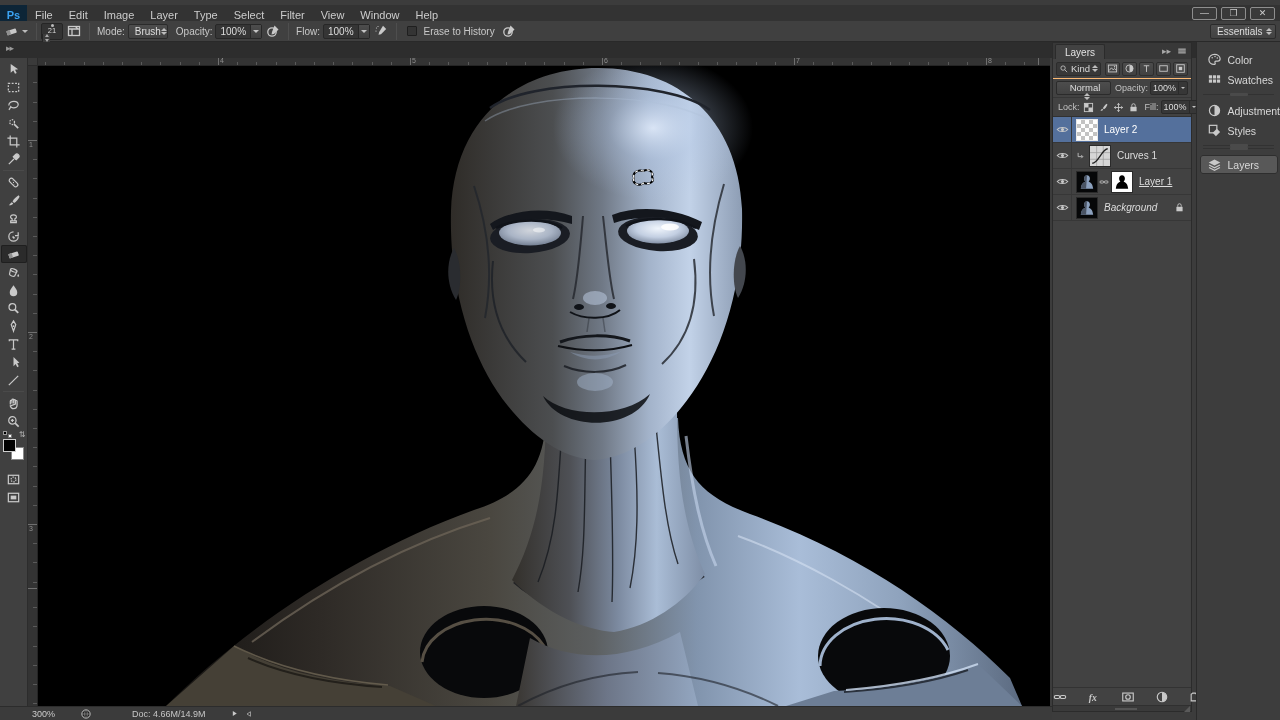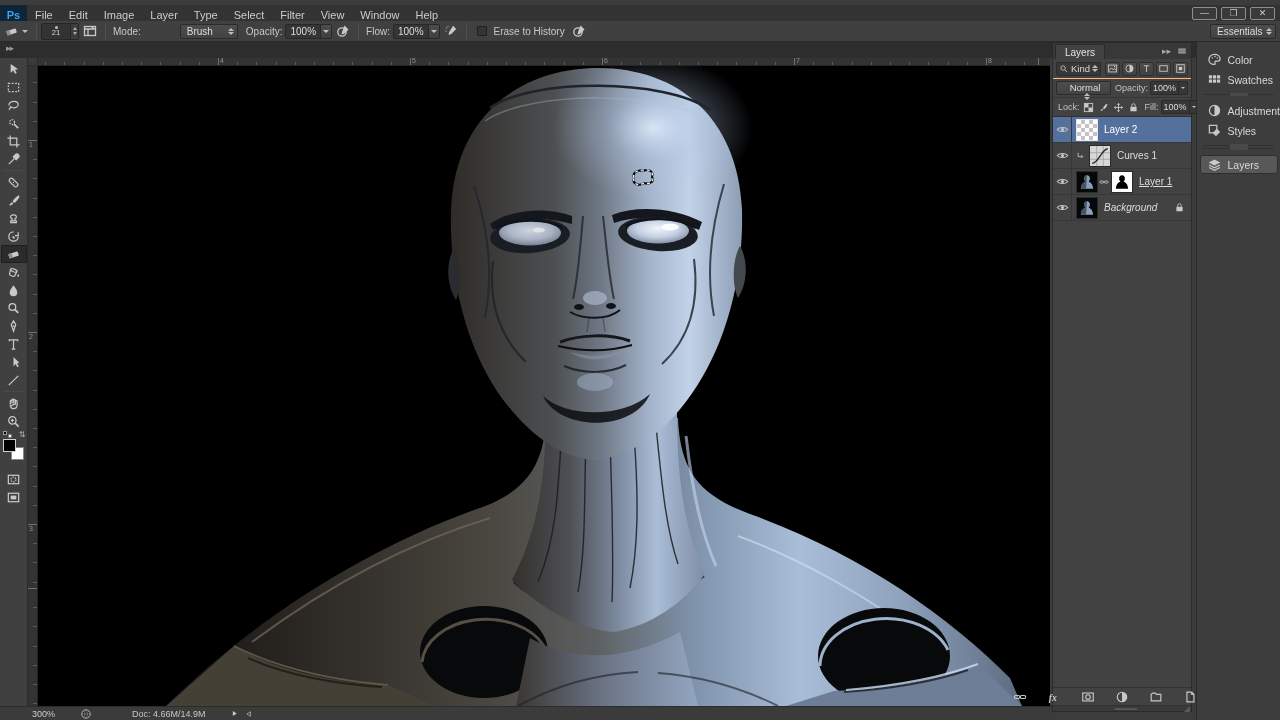--- a/index.html
+++ b/index.html
@@ -21,21 +21,21 @@
   .opt-drop { height:15px; background:linear-gradient(#4d4d4d,#424242); border:1px solid #2b2b2b; border-radius:2px; display:flex; align-items:center; font-size:10px; color:#dddddd; padding:0 3px 0 6px; }
   .updown { display:inline-flex; flex-direction:column; gap:1px; margin-left:5px; }
   .updown i { width:0; height:0; border-left:3px solid transparent; border-right:3px solid transparent; }
   .updown i.u { border-bottom:3px solid #bdbdbd; }
   .updown i.d { border-top:3px solid #bdbdbd; }
   .opt-combo { height:15px; background:#353535; border:1px solid #272727; border-radius:2px; display:flex; align-items:center; font-size:10px; color:#dddddd; }
   .opt-combo .val { padding:0 4px; min-width:30px; text-align:right; }
   .opt-combo .dbtn { width:11px; align-self:stretch; border-left:1px solid #272727; background:linear-gradient(#4d4d4d,#3e3e3e); display:flex; align-items:center; justify-content:center; }
   .opt-combo .dbtn i { width:0;height:0;border-left:3px solid transparent;border-right:3px solid transparent;border-top:3px solid #c4c4c4; }
   .tool-preset { display:flex; align-items:center; padding:0 4px; }
-  .brush-size-box { width:38px; height:17px; background:#333333; border:1px solid #252525; border-radius:2px; display:flex; }
+  .brush-size-box { width:22px; height:17px; background:#333333; border:1px solid #252525; border-radius:2px; display:flex;flex-direction:column; }
   .bs-main { flex:1; display:flex; flex-direction:column; align-items:center; justify-content:center; }
   .bs-dot { width:3px; height:3px; border-radius:50%; background:#bbbbbb; margin-bottom:1px; }
   .bs-num { font-size:7.5px; color:#d8d8d8; line-height:6px; }
   .bs-spin { width:8px; border-left:1px solid #252525; display:flex; flex-direction:column; align-items:center; justify-content:center; gap:2px; background:#3d3d3d; }
   .bs-spin i { width:0;height:0;border-left:2.5px solid transparent;border-right:2.5px solid transparent; }
   .bs-spin .u { border-bottom:3px solid #aaaaaa; } .bs-spin .d { border-top:3px solid #aaaaaa; }
   .chk { width:10px; height:10px; background:#343434; border:1px solid #1f1f1f; border-radius:1px; margin:0 4px 0 6px; }
   .icon-btn { display:flex; align-items:center; justify-content:center; padding:0 3px; }
   .workspace { position:absolute; right:4px; top:3px; width:66px; }
 
@@ -95,21 +95,21 @@
   .eye-cell { width:19px; align-self:stretch; display:flex; align-items:center; justify-content:center; border-right:1px solid #383838; }
   .thumb { width:22px; height:22px; margin-left:4px; border:1px solid #2a2a2a; flex:0 0 auto; position:relative; }
   .thumb.checker { background:#ffffff; background-image:linear-gradient(45deg,#c3c3c3 25%,transparent 25%,transparent 75%,#c3c3c3 75%),linear-gradient(45deg,#c3c3c3 25%,#ffffff 25%,#ffffff 75%,#c3c3c3 75%); background-size:8px 8px; background-position:0 0,4px 4px; }
   .layer-row.selected .thumb { border-color:#e8e8e8; }
   .lname { font-size:10px; color:#dddddd; margin-left:6px; white-space:nowrap; }
   .layer-row.selected .lname { color:#ffffff; }
   .lname.underline { text-decoration:underline; }
   .lname.italic { font-style:italic; }
   .row-lock { position:absolute; right:6px; }
   .lp-fill { flex:1 1 auto; }
-  .lp-bottom { height:18px; border-top:1px solid #333333; display:flex; align-items:center; justify-content:center; gap:20px;font-weight:bold; }
+  .lp-bottom { height:18px; border-top:1px solid #333333; display:flex; align-items:center; justify-content:space-between; gap:20px;font-weight:bold; }
   .lp-scrollstrip { height:6px; background:#3a3a3a; border-top:1px solid #303030; position:relative; }
   .lp-scrollstrip .handle { position:absolute; left:45%; top:2px; width:22px; height:2px; background:#555; }
   .lp-scrollstrip .grip { position:absolute; right:1px; top:0; width:0; height:0; border-left:6px solid transparent; border-bottom:6px solid #5a5a5a; }
 
   
   .icon-dock { position:absolute; left:1196px; top:42px; width:84px; height:678px; background:#3d3d3d; border-left:1px solid #2b2b2b; }
   .dock-group { padding:3px 0; }
   .dock-sep { height:2px; margin:1px 6px; border-top:1px solid #323232; position:relative; }
   .dock-sep::after { content:""; position:absolute; left:50%; top:-2px; width:18px; height:3px; margin-left:-9px; background:#4a4a4a; border-radius:1px; }
   .dock-btn { width:78px; height:19px; margin:1px auto; display:flex; align-items:center; gap:6px; padding-left:7px; border-radius:3px; }
@@ -175,21 +175,21 @@
     <div class="icon-btn">
         <span id="opt-panel-toggle">
           <svg class="ic" viewBox="0 0 16 16" width="16" height="16" fill="none" stroke="#c9c9c9" stroke-width="1.3">
             <rect x="2.5" y="3.5" width="11" height="9"></rect>
             <path d="M2.5 6 H13.5 M6 6 V12.5 M9.5 3.5 L12 6"></path>
           </svg>
         </span>
       </div>
     <div class="opt-sep"></div>
     <span class="opt-label">Mode:</span>
-    <div class="opt-drop" style="width:58px;margin-left:36px;">
+    <div class="opt-drop" style="width:40px;">
       <span>Brush</span>
       <span class="updown" style="margin-left:auto;">
           <i class="u"></i>
           <i class="d"></i>
         </span>
     </div>
     <span class="opt-label" style="margin-left:8px;">Opacity:</span>
     <div class="opt-combo">
       <span class="val">100%</span>
       <span class="dbtn">

